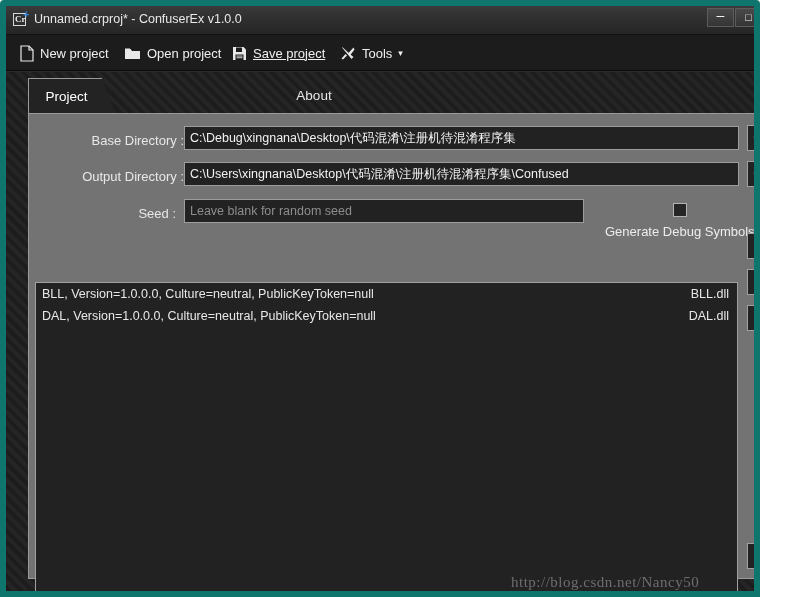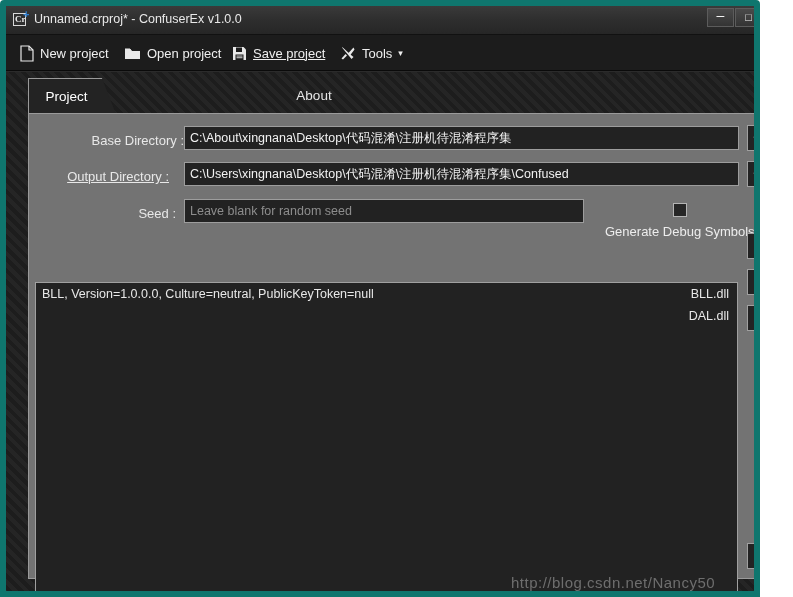--- a/index.html
+++ b/index.html
@@ -242,21 +242,21 @@
     white-space: nowrap;
     cursor: default;
   }
   .lrow .lname { float: left; }
   .lrow .lfile { float: right; }
 
   
   #watermark {
     position: absolute;
     left: 505px; top: 568px;
-    font-family: Liberation Sans, sans-serif;
+    font-family: Liberation Serif, serif;
     font-size: 15px;
     color: #6e6e6e;
     letter-spacing: 0.5px;
     white-space: nowrap;
   }
 </style>
 </head>
 <body>
 
 <div id="window">
@@ -337,45 +337,46 @@
       <span class="tab-lbl">Project</span>
     </div>
     <div class="tab" style="left:252px; width:68px;">
       <span>About</span>
     </div>
   </div>
 
   <div id="panel">
 
     <div class="flabel" style="left:34px; top:19px; width:121px;">Base Directory :</div>
-    <div class="ftext" style="left:155px; top:12px; width:555px;">C:\About\xingnana\Desktop\代码混淆\注册机待混淆程序集</div>
+    <div class="ftext" style="left:155px; top:12px; width:555px;">C:\Debug\xingnana\Desktop\代码混淆\注册机待混淆程序集</div>
     <div class="sqbtn" style="left:718px; top:11px;">
       <div class="g">•••</div>
     </div>
 
-    <div class="flabel" style="left:9px; top:55px; width:131px;text-decoration:underline;">Output Directory :</div>
+    <div class="flabel" style="left:24px; top:55px; width:131px;">Output Directory :</div>
     <div class="ftext" style="left:155px; top:48px; width:555px;">C:\Users\xingnana\Desktop\代码混淆\注册机待混淆程序集\Confused</div>
     <div class="sqbtn" style="left:718px; top:47px;">
       <div class="g">•••</div>
     </div>
 
     <div class="flabel" style="left:52px; top:92px; width:95px;text-align:right;">Seed :</div>
     <div class="ftext placeholder" style="left:155px; top:85px; width:400px;">Leave blank for random seed</div>
 
     <div id="dbg-wrap" style="left:576px; top:89px;">
       <div id="dbg-box"></div>
       <div id="dbg-lbl">Generate Debug Symbols</div>
     </div>
 
     <div id="listbox" style="left:6px; top:123px; width:703px; height:340px;margin-top:45px;">
       <div class="lrow">
         <span class="lname">BLL, Version=1.0.0.0, Culture=neutral, PublicKeyToken=null</span>
         <span class="lfile">BLL.dll</span>
       </div>
       <div class="lrow">
+        <span class="lname">DAL, Version=1.0.0.0, Culture=neutral, PublicKeyToken=null</span>
         <span class="lfile">DAL.dll</span>
       </div>
     </div>
 
     <div class="sqbtn" style="left:718px; top:119px;">
       <div class="g" style="font-size:17px; font-weight:bold; line-height:23px;">+</div>
     </div>
     <div class="sqbtn" style="left:718px; top:155px;">
       <div class="g" style="font-size:17px; font-weight:bold; line-height:21px;">–</div>
     </div>

